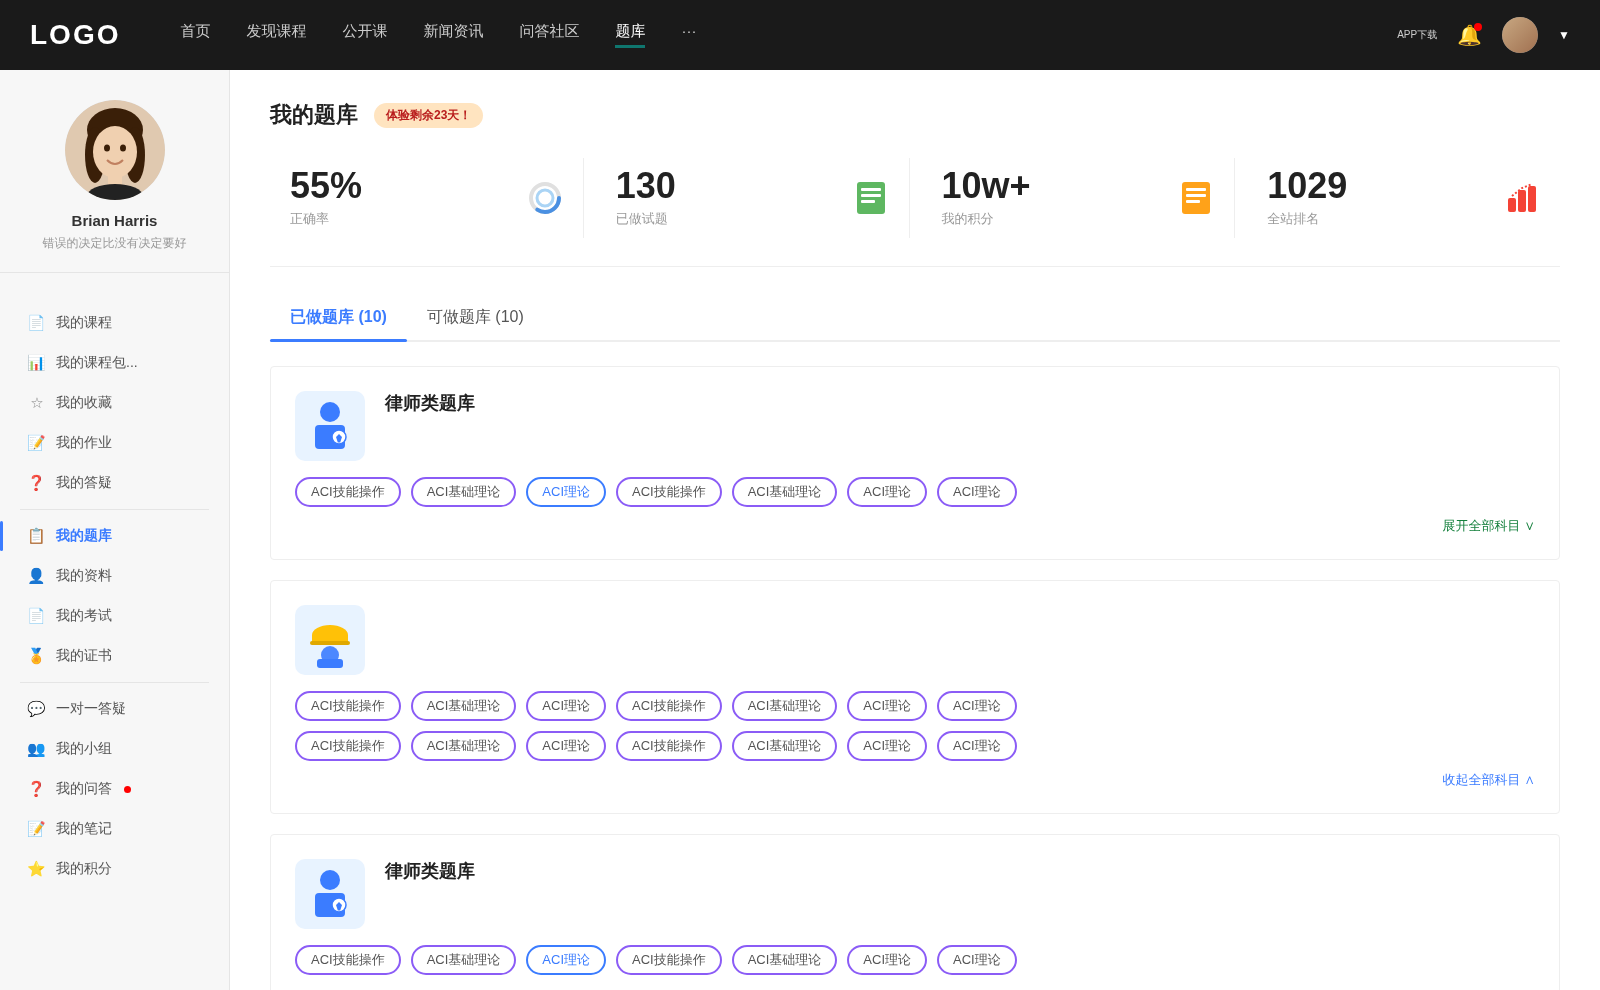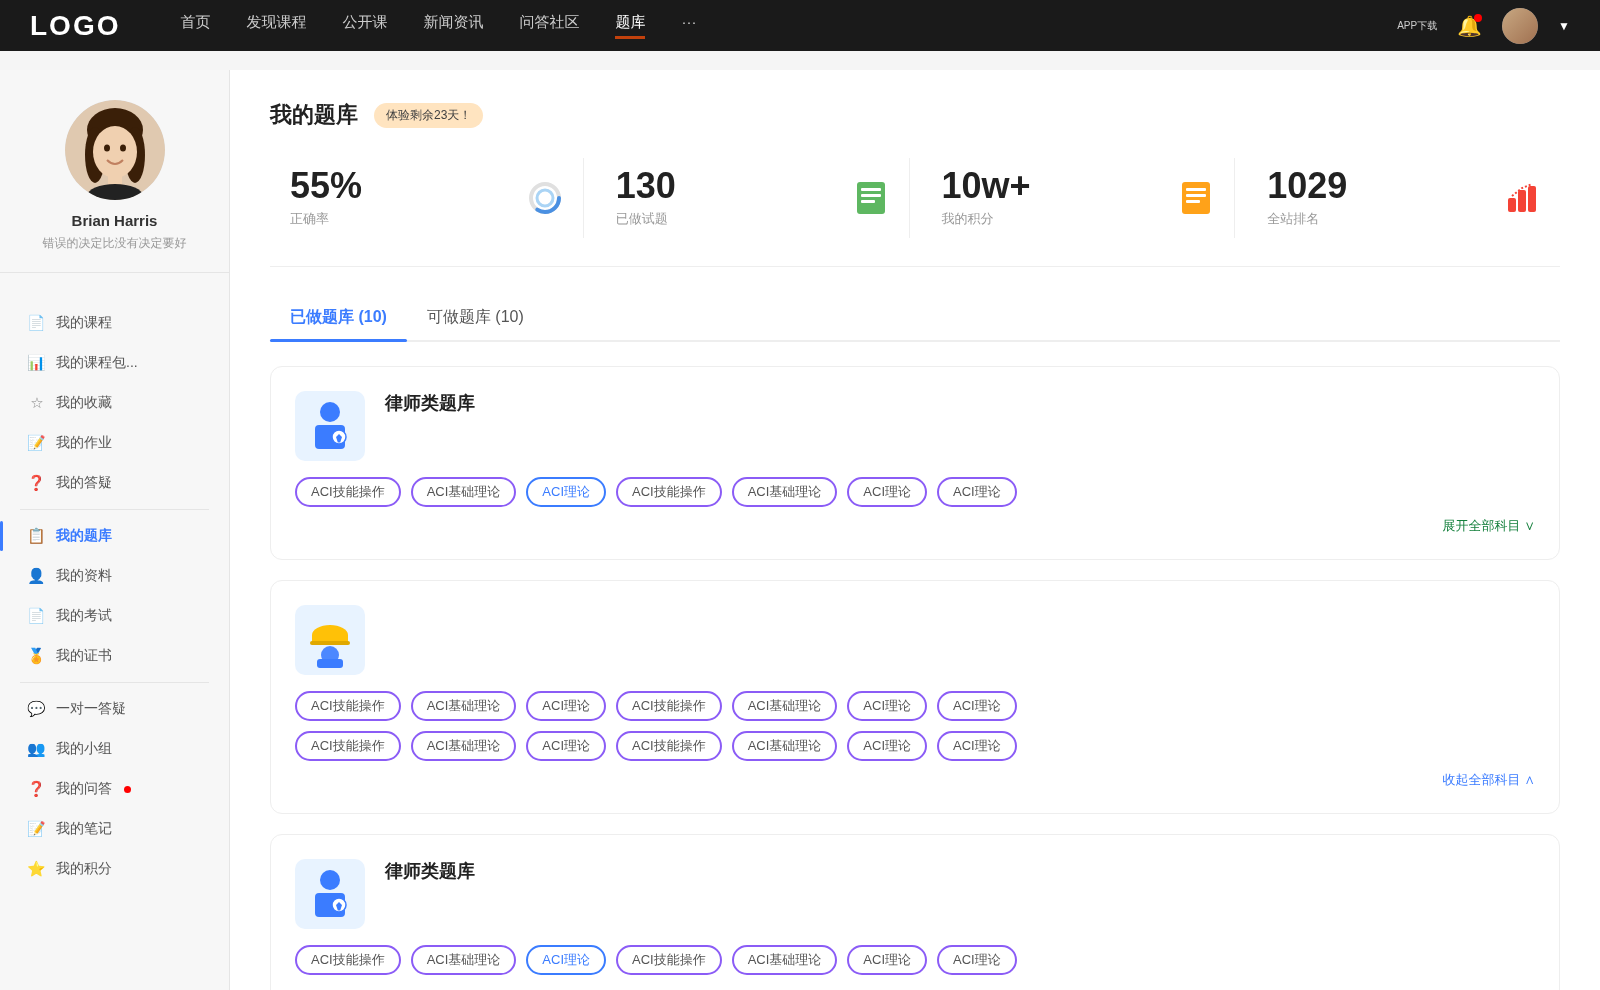--- a/index.html
+++ b/index.html
@@ -1,21 +1,21 @@
 <!DOCTYPE html>
 <html><head>
   <meta charset="utf-8">
   <style>
     * { box-sizing: border-box; margin: 0; padding: 0; }
     body { font-family: 'PingFang SC', 'Microsoft YaHei', sans-serif; background: #f5f5f5; min-height: 990px; }
 
     
     .navbar {
       background: #1a1a1a;
-      height: 51px;
+      height: 70px;
       display: flex;
       align-items: center;
       padding: 0 30px;
       gap: 40px;
       position: fixed;
       top: 0; left: 0; right: 0;
       z-index: 100;
     }
     .nav-logo {
       color: white;
@@ -30,21 +30,21 @@
       flex: 1;
     }
     .nav-link {
       color: #ccc;
       font-size: 15px;
       cursor: pointer;
       text-decoration: none;
     }
     .nav-link.active {
       color: white;
-      border-bottom: 3px solid #c2410c;
+      border-bottom: 3px solid #0f766e;
       padding-bottom: 4px;
     }
     .nav-right {
       display: flex;
       align-items: center;
       gap: 20px;
       margin-left: auto;
     }
     .nav-app-download {
       color: #ccc;
@@ -186,24 +186,25 @@
       gap: 16px;
       margin-bottom: 28px;
     }
     .page-title {
       font-size: 22px;
       font-weight: 600;
       color: #222;
     }
     .trial-badge {
       background: #ffe4c0;
-      color: #404040;
+      color: #b91c1c;
       font-size: 12px;
       padding: 4px 12px;
       border-radius: 20px;
+      font-weight: bold;
     }
 
     
     .stats-row {
       display: flex;
       gap: 12px;
       margin-bottom: 32px;
       border-bottom: 1px solid #eee;
       padding-bottom: 28px;
     }
@@ -256,21 +257,21 @@
       position: absolute;
       bottom: -2px; left: 0; right: 0;
       height: 3px;
       background: #3b7cff;
       border-radius: 2px;
     }
 
     
     .bank-card {
       border: 1px solid #eee;
-      border-radius: 12px;
+      border-radius: 4px;
       padding: 24px;
       margin-bottom: 20px;
     }
     .bank-card-header {
       display: flex;
       align-items: flex-start;
       gap: 20px;
       margin-bottom: 16px;
     }
     .bank-icon {

